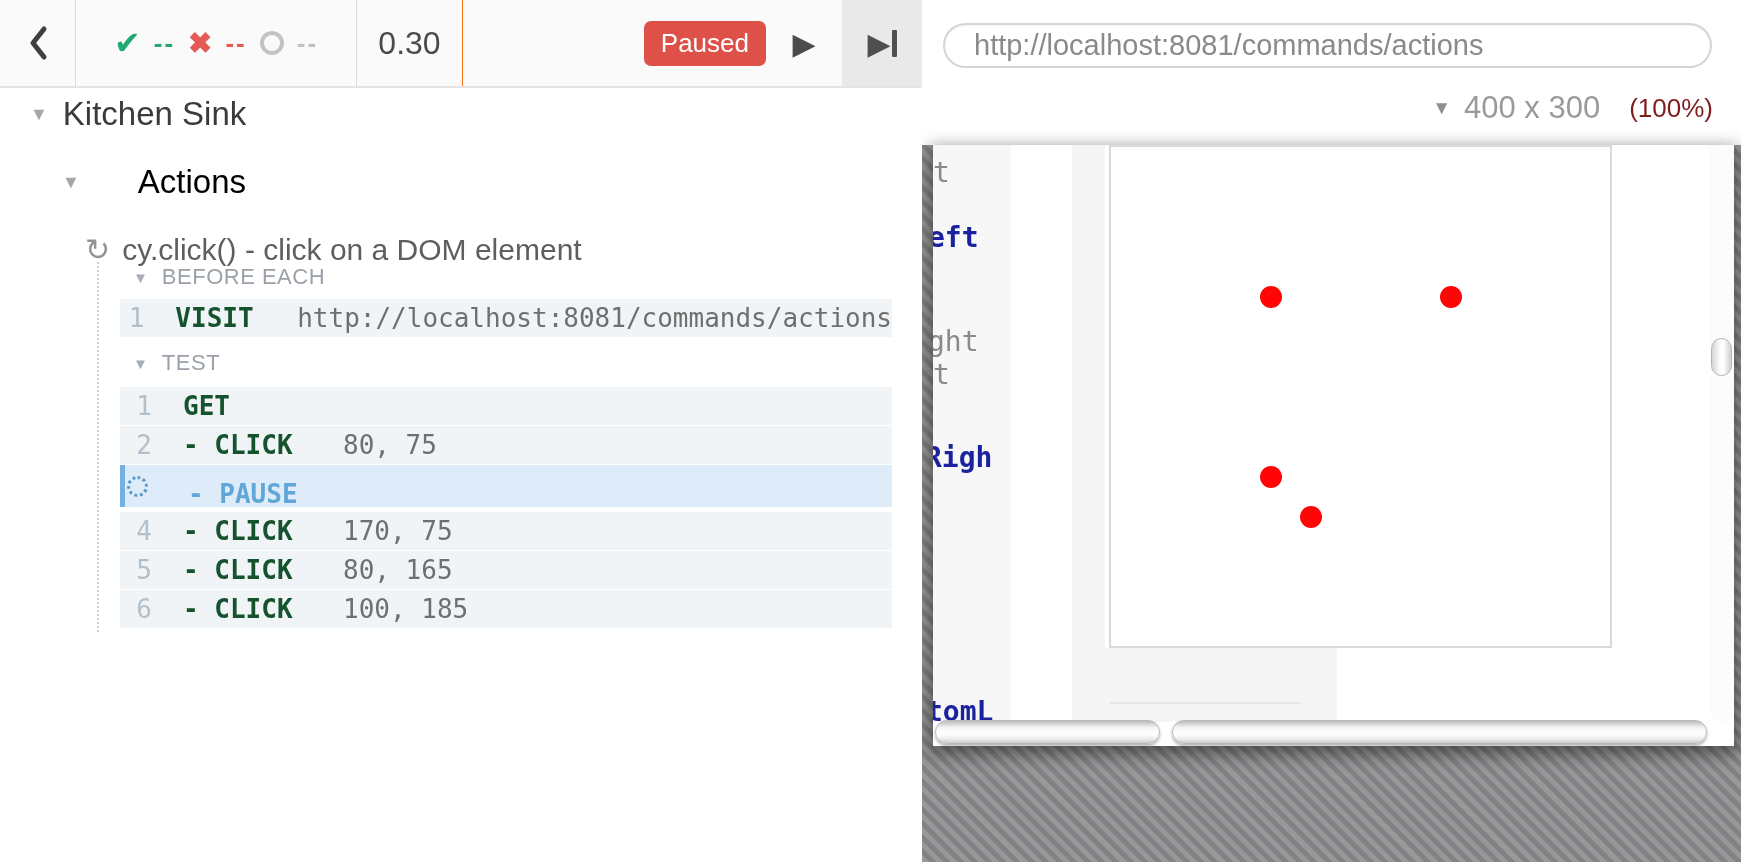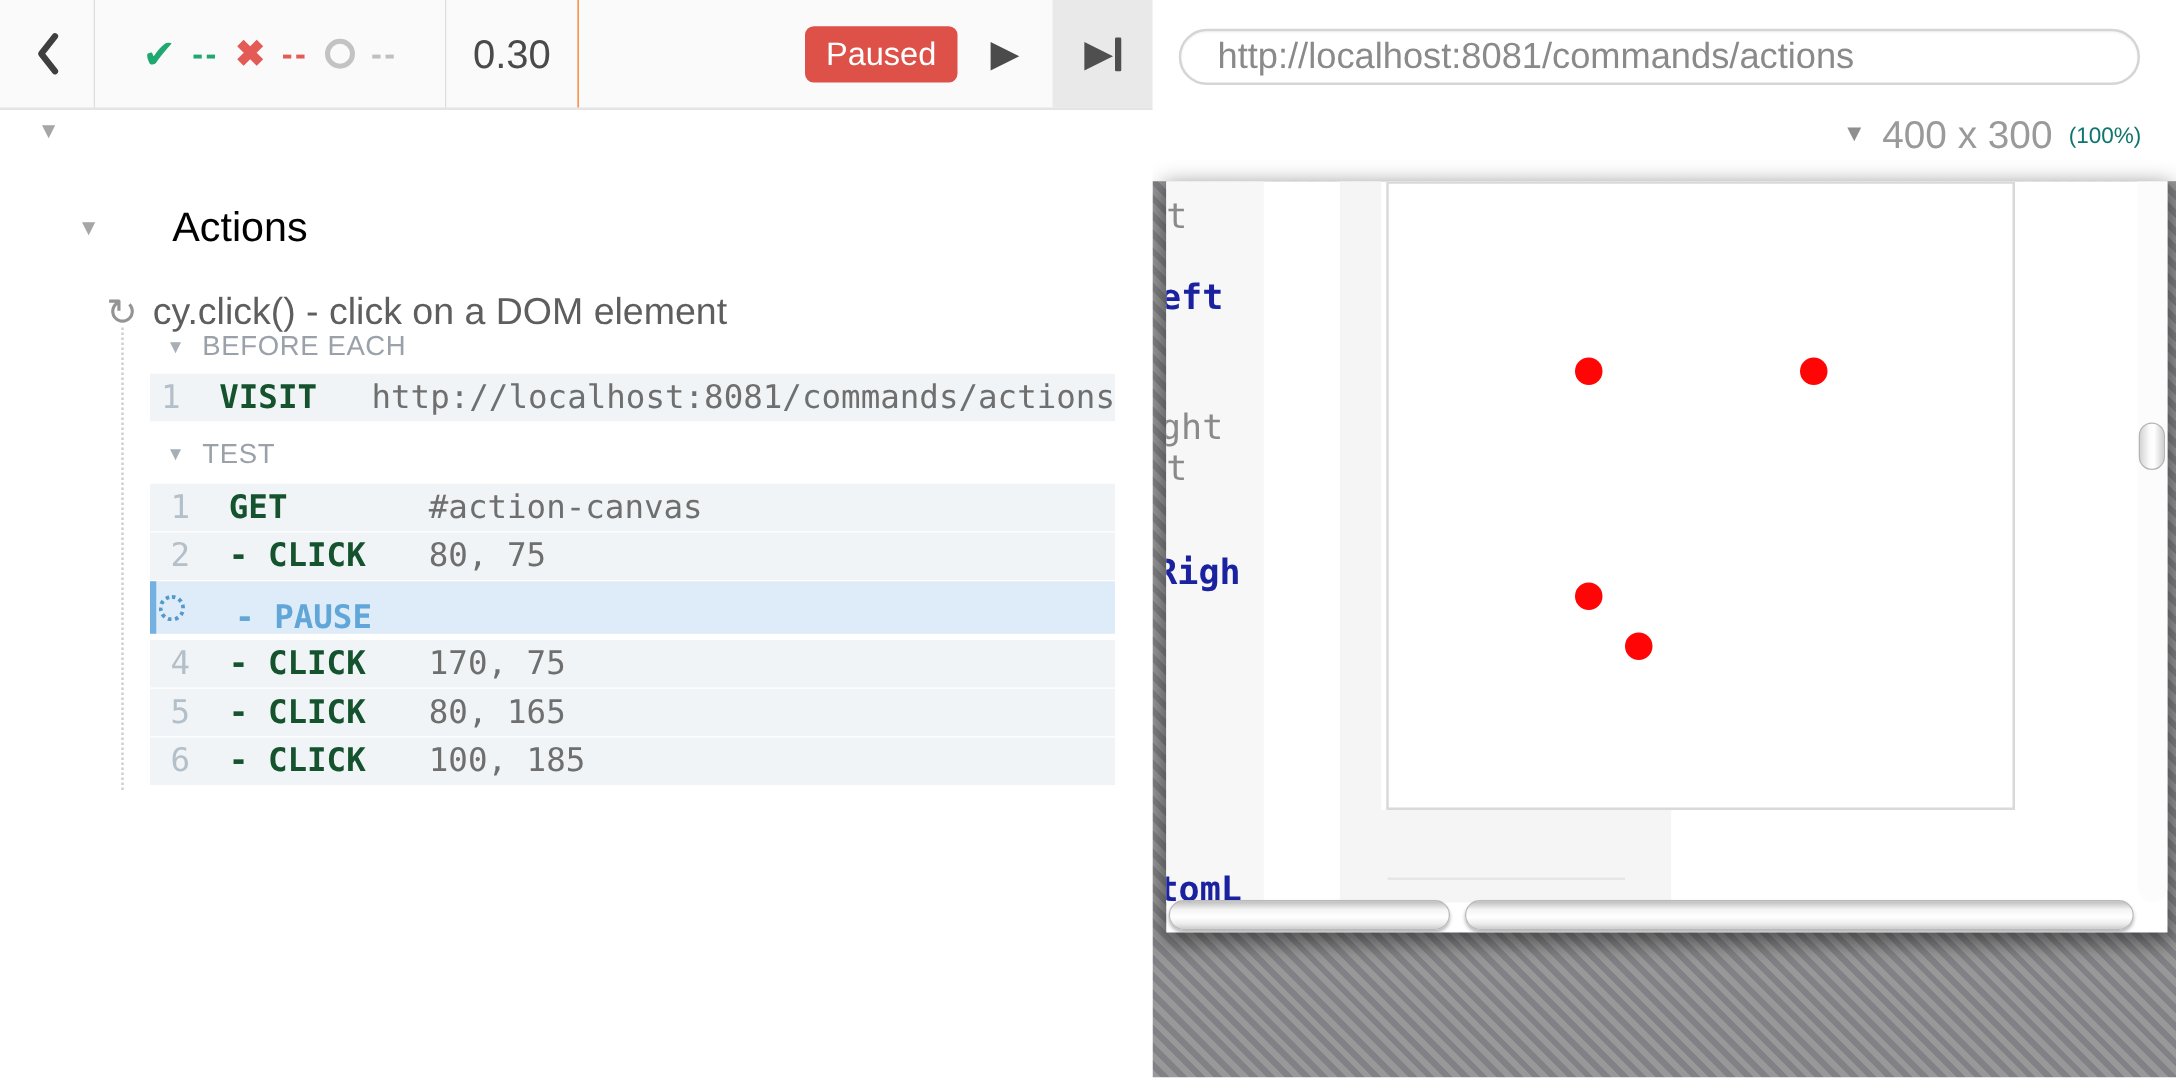--- a/index.html
+++ b/index.html
@@ -65,21 +65,21 @@
   .spinner { width:21px; height:21px; border:3px dotted #5599cc; border-radius:50%; margin-right:9px; }
 
   
   .runner-header { position:absolute; left:922px; top:0; width:819px; height:145px; background:#fff; z-index:1; }
   .url-pill { position:absolute; left:21px; top:23px; width:769px; height:45px; border:2px solid #d5d5d5;
               border-radius:23px; background:#fff; display:flex; align-items:center; padding-left:29px;
               font-size:29px; color:#8a8a8a; box-shadow:inset 0 1px 2px rgba(0,0,0,0.05); cursor:text; }
   .viewport-info { position:absolute; right:28px; top:90px; display:flex; align-items:center; gap:13px; cursor:pointer; }
   .vp-caret { color:#8f8f8f; font-size:19px; }
   .vp-size { font-size:31px; color:#9a9a9a; }
-  .vp-scale { font-size:18px; color:#0f766e; }
+  .vp-scale { font-size:26px; color:#7f1d1d;margin-left:16px; }
 
   .runner-body { position:absolute; left:922px; top:145px; width:819px; height:717px; z-index:1;
      background:repeating-linear-gradient(45deg, #989899 0 5px, #828286 5px 10px); }
 
   .aut { position:absolute; left:11px; top:0; width:801px; height:601px; background:#fff; overflow:hidden;
          box-shadow:0 5px 16px 3px rgba(0,0,0,0.45); }
   .code-block { position:absolute; left:0; top:0; width:78px; height:577px; background:#f7f7f7; }
   .code-frag { position:absolute; font-family:"DejaVu Sans Mono", monospace; font-size:28px; line-height:1; white-space:pre; }
   .code-frag.gray { color:#8a8a8a; }
   .code-frag.blue { color:#1b22a0; font-weight:bold; }
@@ -129,20 +129,21 @@
       <div class="tb-sec btn-next">
         <span class="next-glyph">
           <span class="tri">▶</span>
             <span class="bar"></span>
         </span>
       </div>
     </div>
 
     <div class="tree-row" style="left:30px; top:95px;">
       <span class="caret">▼</span>
+      <span class="spec-title">Kitchen Sink</span>
     </div>
     <div class="tree-row" style="left:62px; top:163px;">
       <span class="caret">▼</span>
       <span class="suite-title">Actions</span>
     </div>
     <div class="test-line">
       <span class="refresh-icon">↻</span>
       <span class="test-title">cy.click() - click on a DOM element</span>
     </div>
     <div class="indent-line"></div>
@@ -160,21 +161,20 @@
       </div>
 
     <div class="hook-header" style="top:350px;">
       <span class="hook-caret">▼</span>
       <span class="hook-label">TEST</span>
     </div>
     <div class="cmd-list" style="top:387px;" id="hook1-list">
         <div class="cmd-row">
           <span class="cmd-num">1</span>
           <span class="cmd-method">GET</span>
-          <span class="cmd-msg">#action-canvas</span>
         </div>
         <div class="cmd-row child">
           <span class="cmd-num">2</span>
           <span class="cmd-method">- CLICK</span>
           <span class="cmd-msg">80, 75</span>
         </div>
         <div class="cmd-row child paused">
           <span class="cmd-num">
             <span class="spinner"></span>
           </span>

